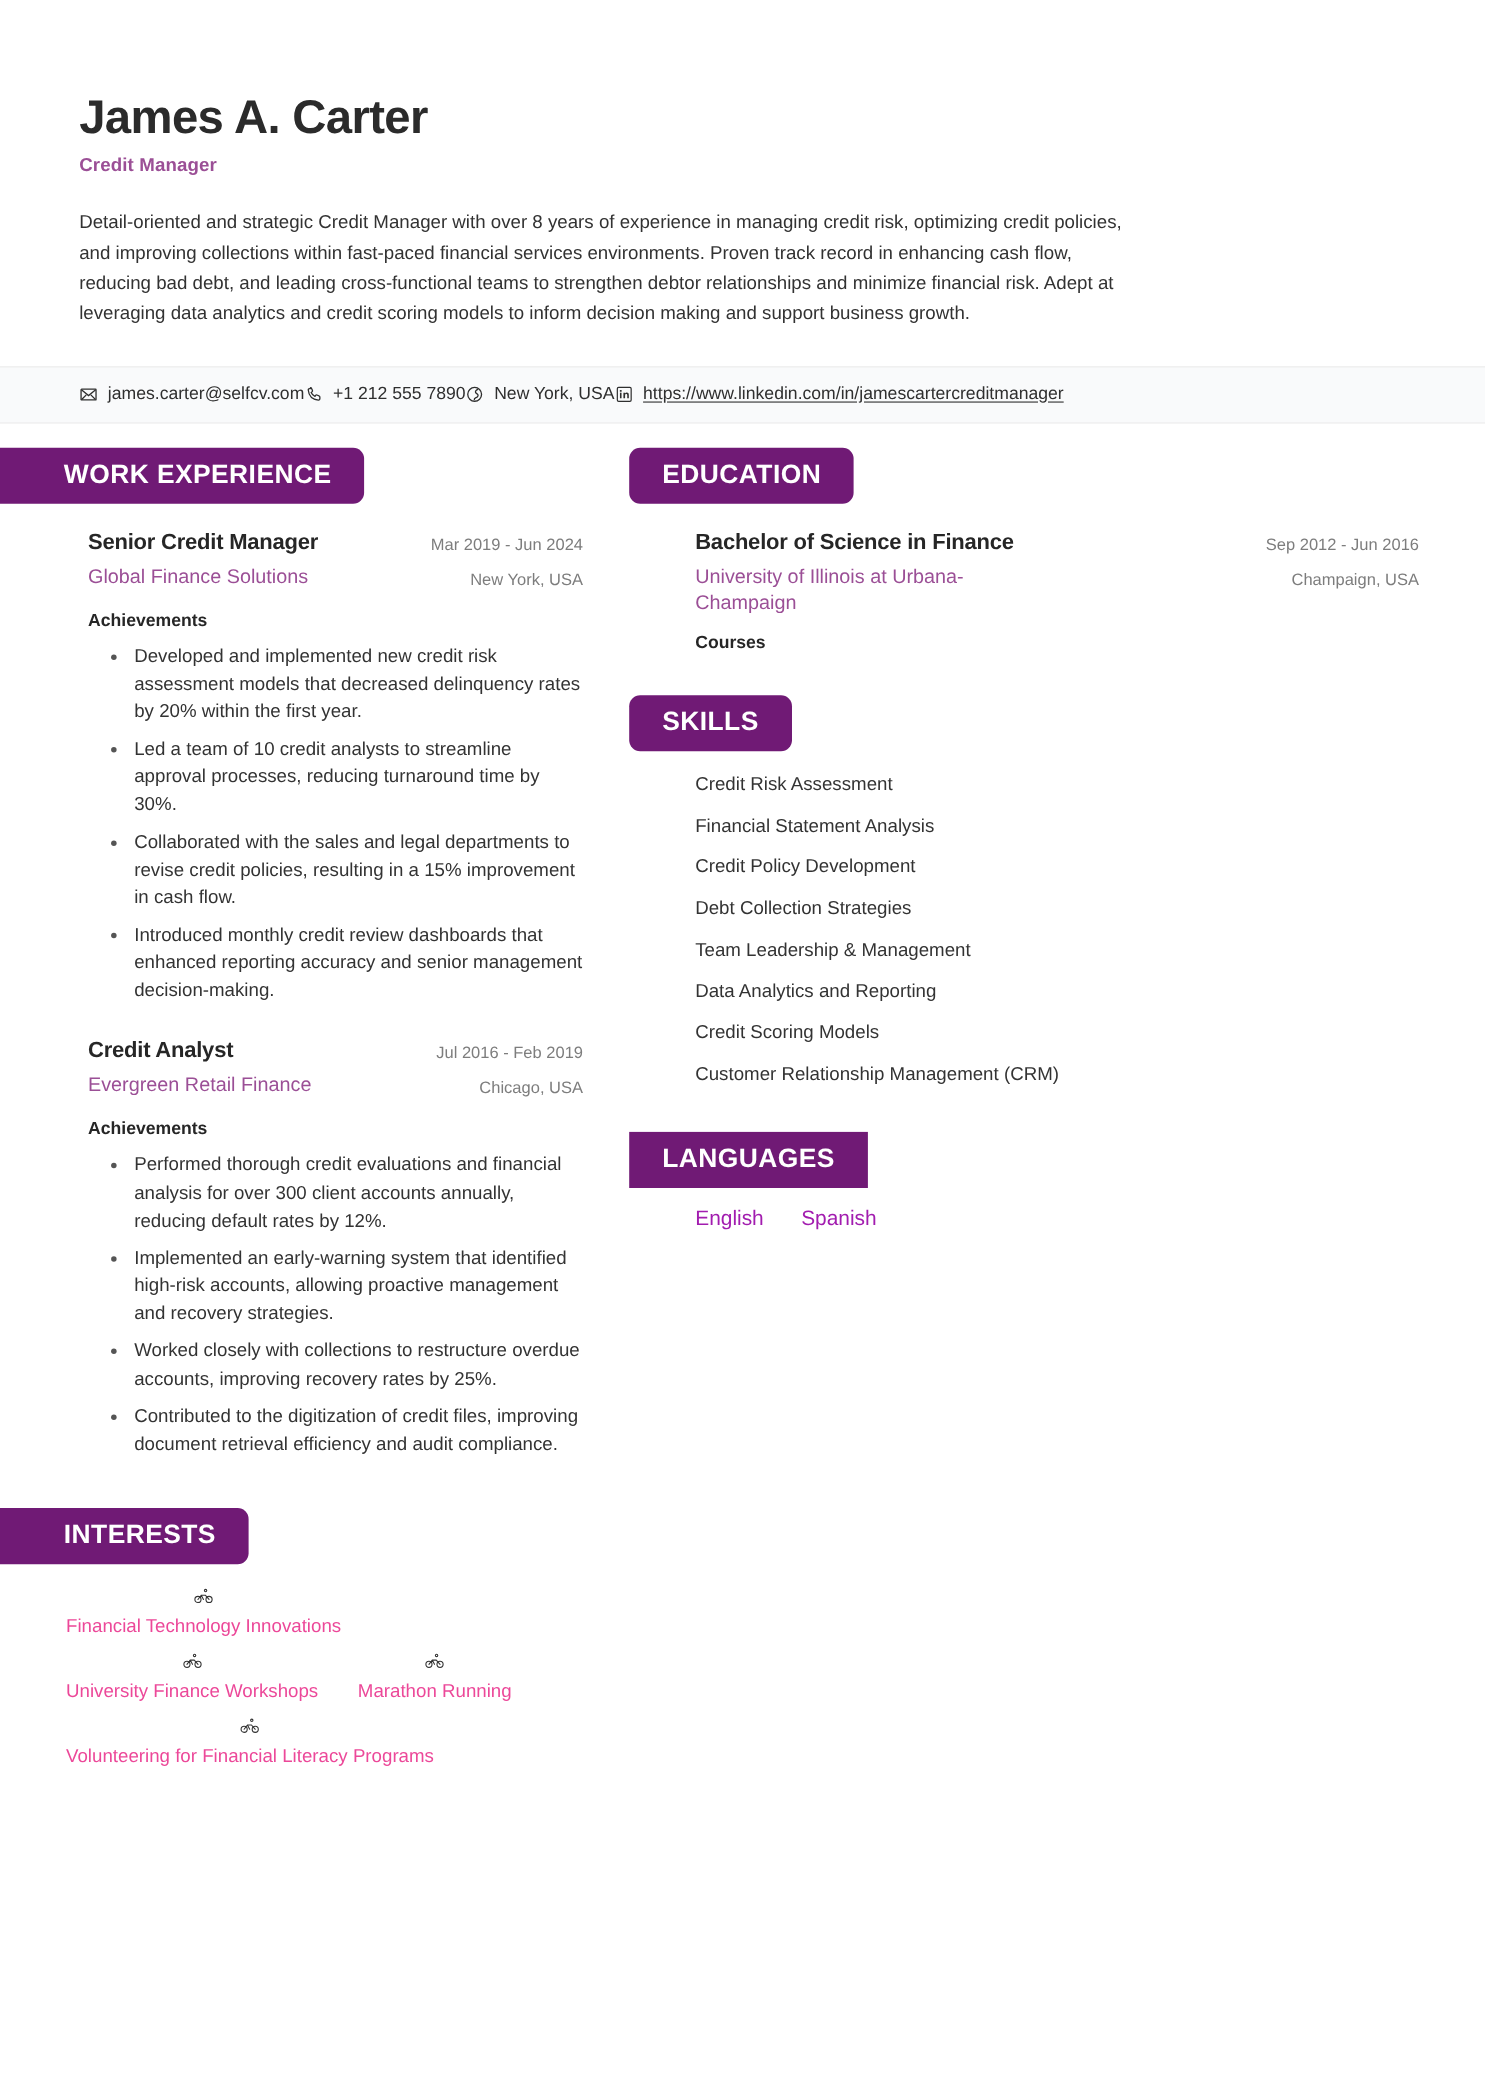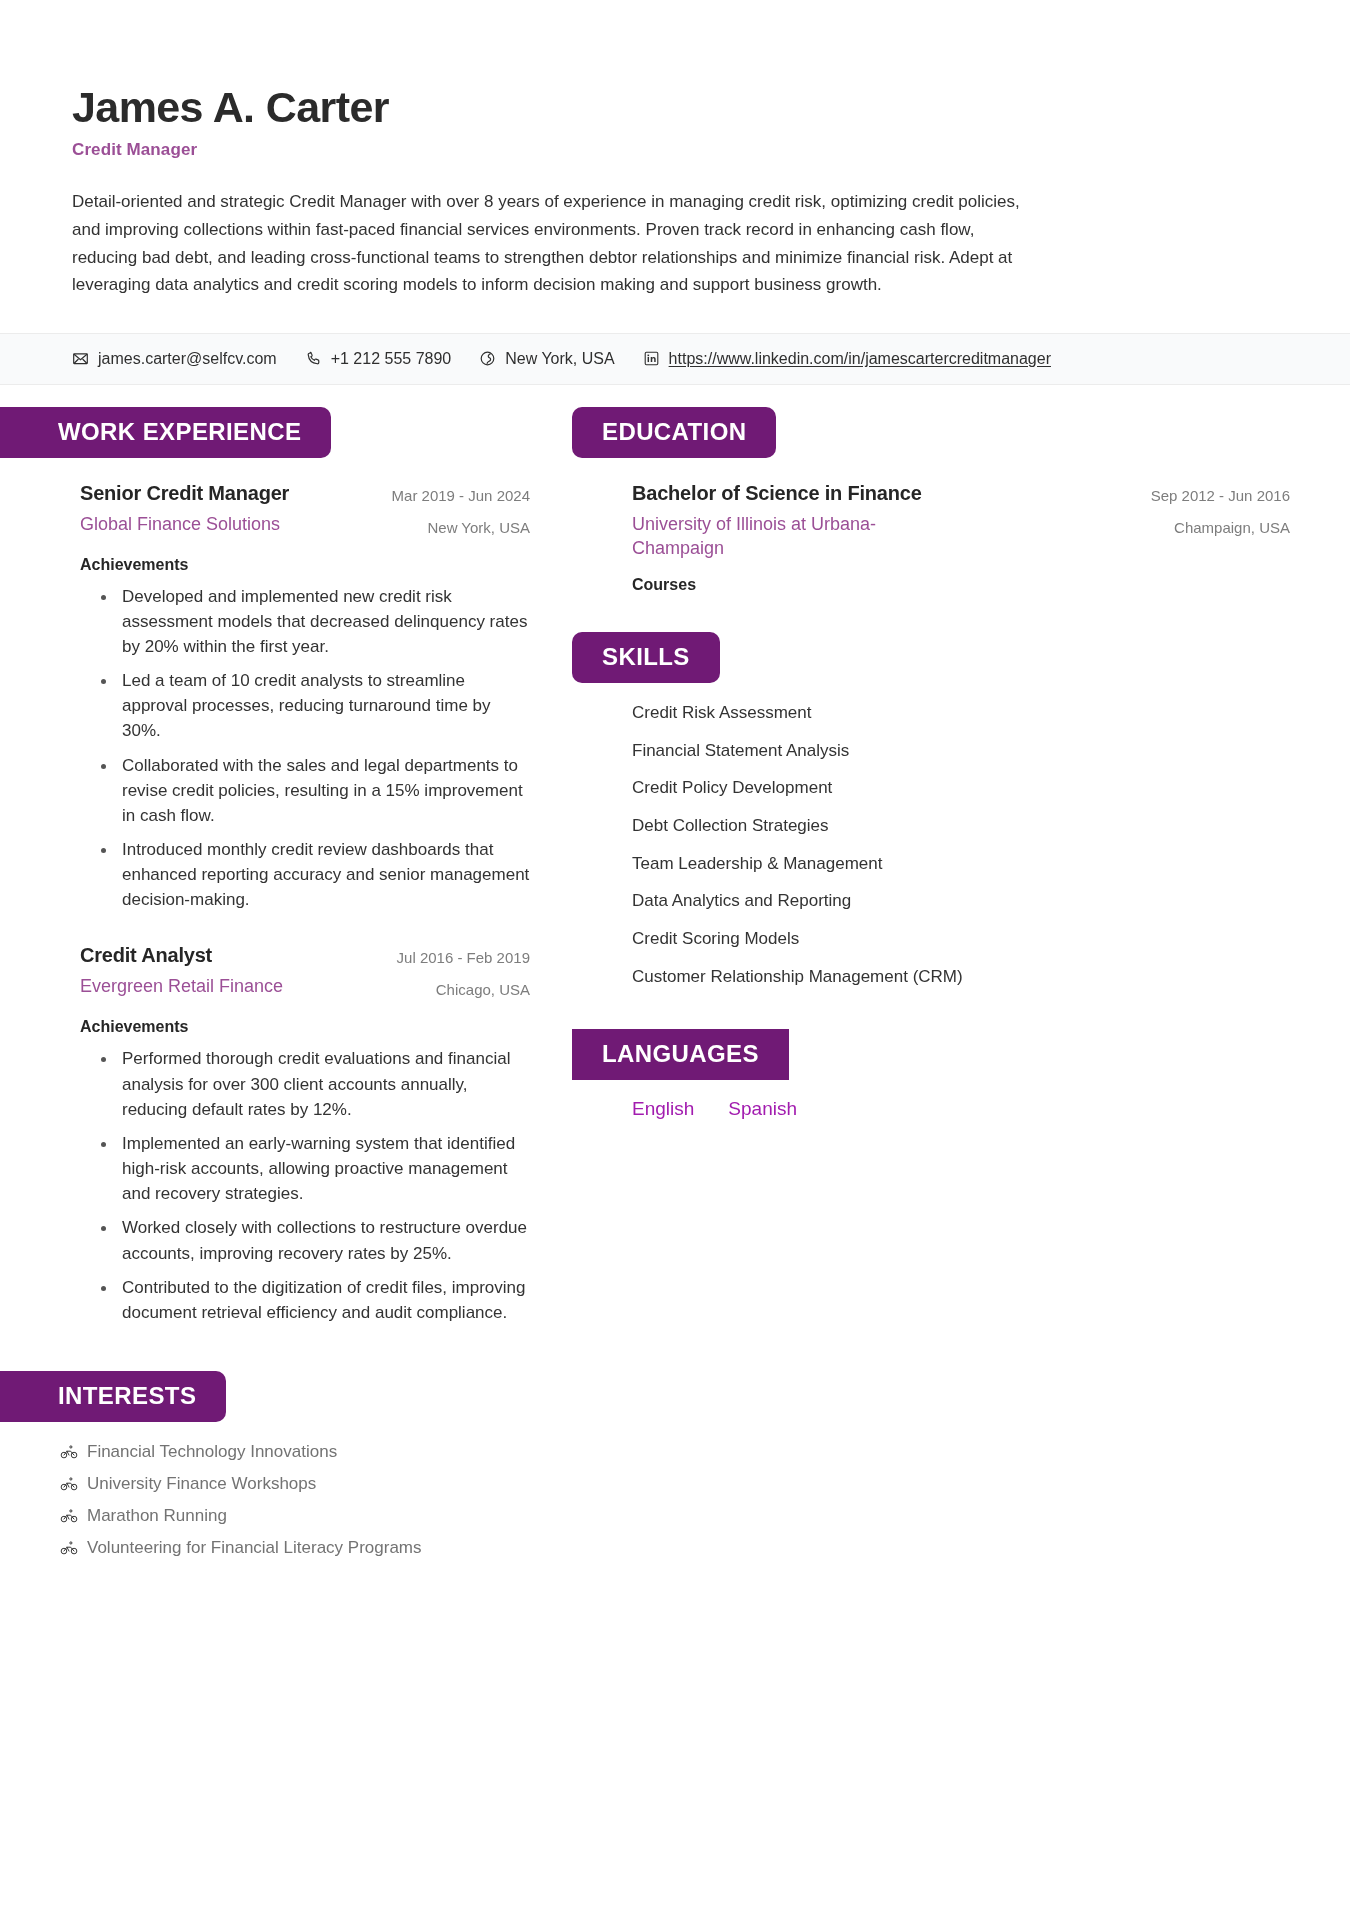--- a/index.html
+++ b/index.html
@@ -48,21 +48,20 @@
 
   
   .contact-bar {
     margin-top: 34px;
     background: #f9fafb;
     border-top: 1px solid #ececec;
     border-bottom: 1px solid #ececec;
     padding: 16px 60px 16px 72px;
     display: flex;
     align-items: flex-start;
-    gap: 28px;
     flex-wrap: nowrap;
     font-size: 16px;
     color: #2f2f2f;
   }
 
   .contact-item {
     display: flex;
     align-items: center;
     gap: 9px;
     white-space: nowrap;
@@ -258,22 +257,23 @@
     flex-wrap: wrap;
     gap: 12px 36px;
     max-width: 560px;
   }
 
   .interest-item {
     display: flex;
     align-items: center;
     gap: 9px;
     font-size: 17px;
-    color: #737373;
+    color: #ec4899;
     white-space: nowrap;
+    flex-direction: column;
   }
 
   .interest-item .ico {
     display: inline-flex;
     width: 18px;
     height: 18px;
     flex: 0 0 18px;
     align-items: center;
     justify-content: center;
   }

